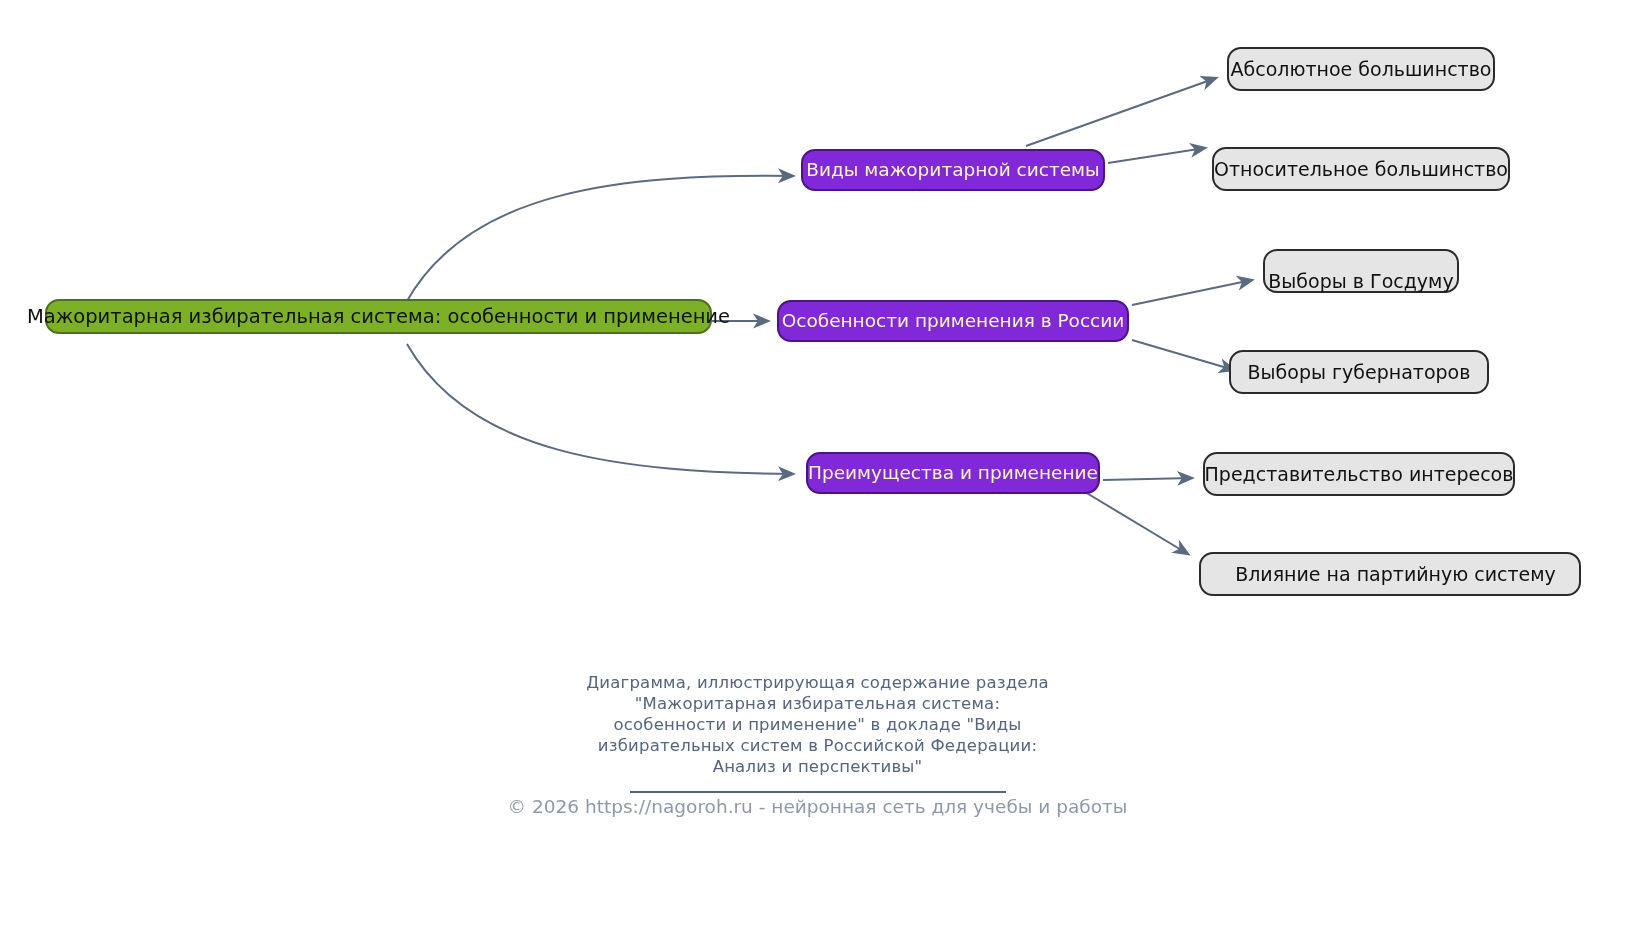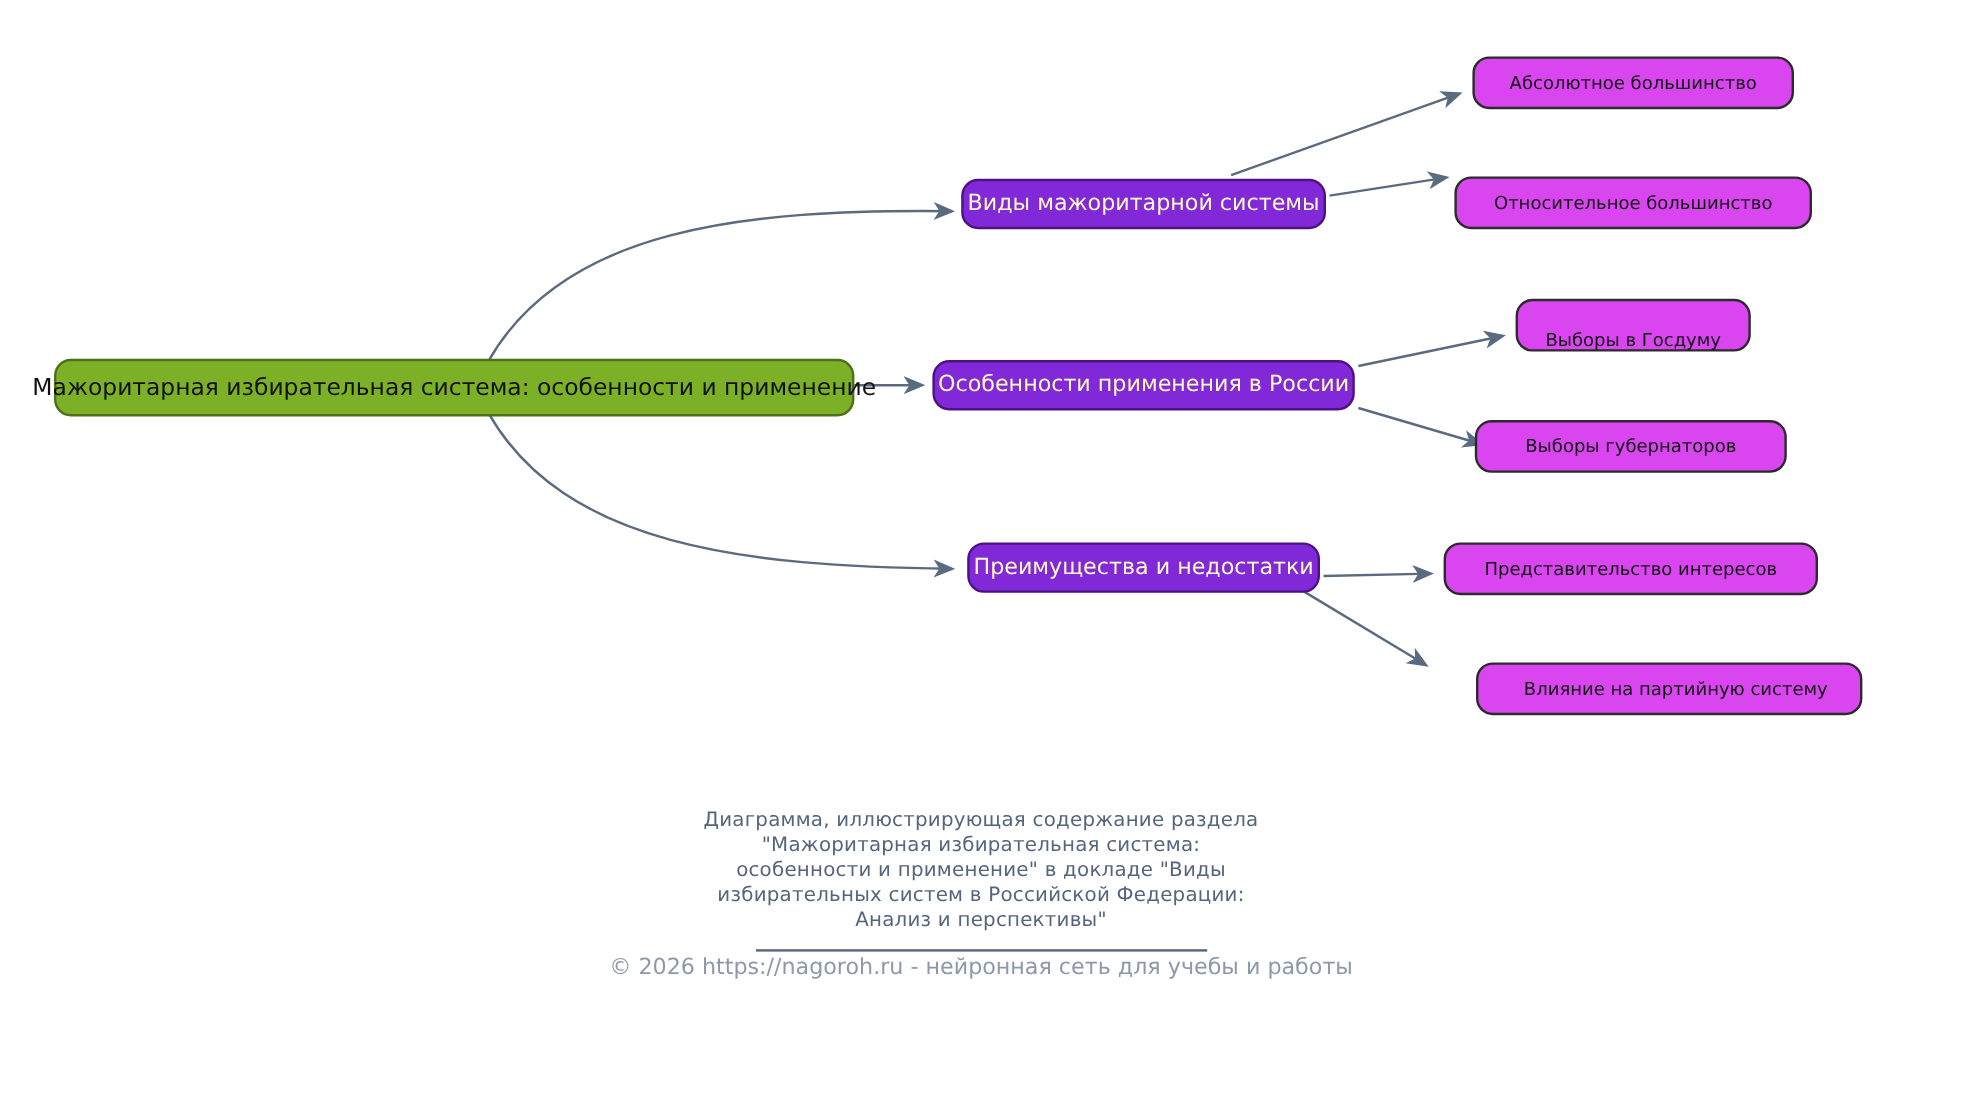--- a/index.html
+++ b/index.html
@@ -56,25 +56,25 @@
   .node-branch {
     background: #8128D9;
     border: 2px solid #4b1383;
     border-radius: 14px;
     color: #fef9c3;
     font-size: 18.5px;
     padding: 0 14px;
   }
 
   .node-leaf {
-    background: #d946ef;
+    background: #e5e5e5;
     border: 2px solid #2b2b2b;
     border-radius: 14px;
     color: #111111;
-    font-size: 15px;
+    font-size: 19px;
     padding: 0 14px;
   }
 
   
   #footer {
     position: absolute;
     left: 0;
     top: 672px;
     width: 1635px;
     text-align: center;
@@ -123,34 +123,34 @@
       <path d="M 1108,163 L 1205,148" marker-end="url(#ah)"></path>
 
       <path d="M 1132,305 L 1252,280" marker-end="url(#ah)"></path>
       <path d="M 1132,340 L 1234,370" marker-end="url(#ah)"></path>
 
       <path d="M 1103,480 L 1192,478" marker-end="url(#ah)"></path>
       <path d="M 1085,492 L 1188,554" marker-end="url(#ah)"></path>
     </g>
   </svg>
 
-  <div class="node node-root" style="left:45px; top:299px; width:667px; height:48px;">
+  <div class="node node-root" style="left:45px; top:299px; width:667px; height:35px;">
     <span>Мажоритарная избирательная система: особенности и применение</span>
   </div>
 
   <div class="node node-branch" style="left:801px; top:149px; width:304px; height:42px;">
     <span>Виды мажоритарной системы</span>
   </div>
 
   <div class="node node-branch" style="left:777px; top:300px; width:352px; height:42px;text-align:right;">
     <span>Особенности применения в России</span>
   </div>
 
   <div class="node node-branch" style="left:806px; top:452px; width:294px; height:42px;">
-    <span>Преимущества и недостатки</span>
+    <span>Преимущества и применение</span>
   </div>
 
   <div class="node node-leaf" style="left:1227px; top:47px; width:268px; height:44px;">
     <span>Абсолютное большинство</span>
   </div>
 
   <div class="node node-leaf" style="left:1212px; top:147px; width:298px; height:44px;">
     <span>Относительное большинство</span>
   </div>
 
@@ -159,21 +159,21 @@
   </div>
 
   <div class="node node-leaf" style="left:1219px; top:350px; width:260px; height:44px;margin-left:10px;">
     <span>Выборы губернаторов</span>
   </div>
 
   <div class="node node-leaf" style="left:1203px; top:452px; width:312px; height:44px;">
     <span>Представительство интересов</span>
   </div>
 
-  <div class="node node-leaf" style="left:1230px; top:552px; width:322px; height:44px;padding-left:25px;">
+  <div class="node node-leaf" style="left:1199px; top:552px; width:382px; height:44px;padding-left:25px;">
     <span>Влияние на партийную систему</span>
   </div>
 
   <div id="footer">
     <div class="caption-line">Диаграмма, иллюстрирующая содержание раздела</div>
     <div class="caption-line">"Мажоритарная избирательная система:</div>
     <div class="caption-line">особенности и применение" в докладе "Виды</div>
     <div class="caption-line">избирательных систем в Российской Федерации:</div>
     <div class="caption-line">Анализ и перспективы"</div>
 

